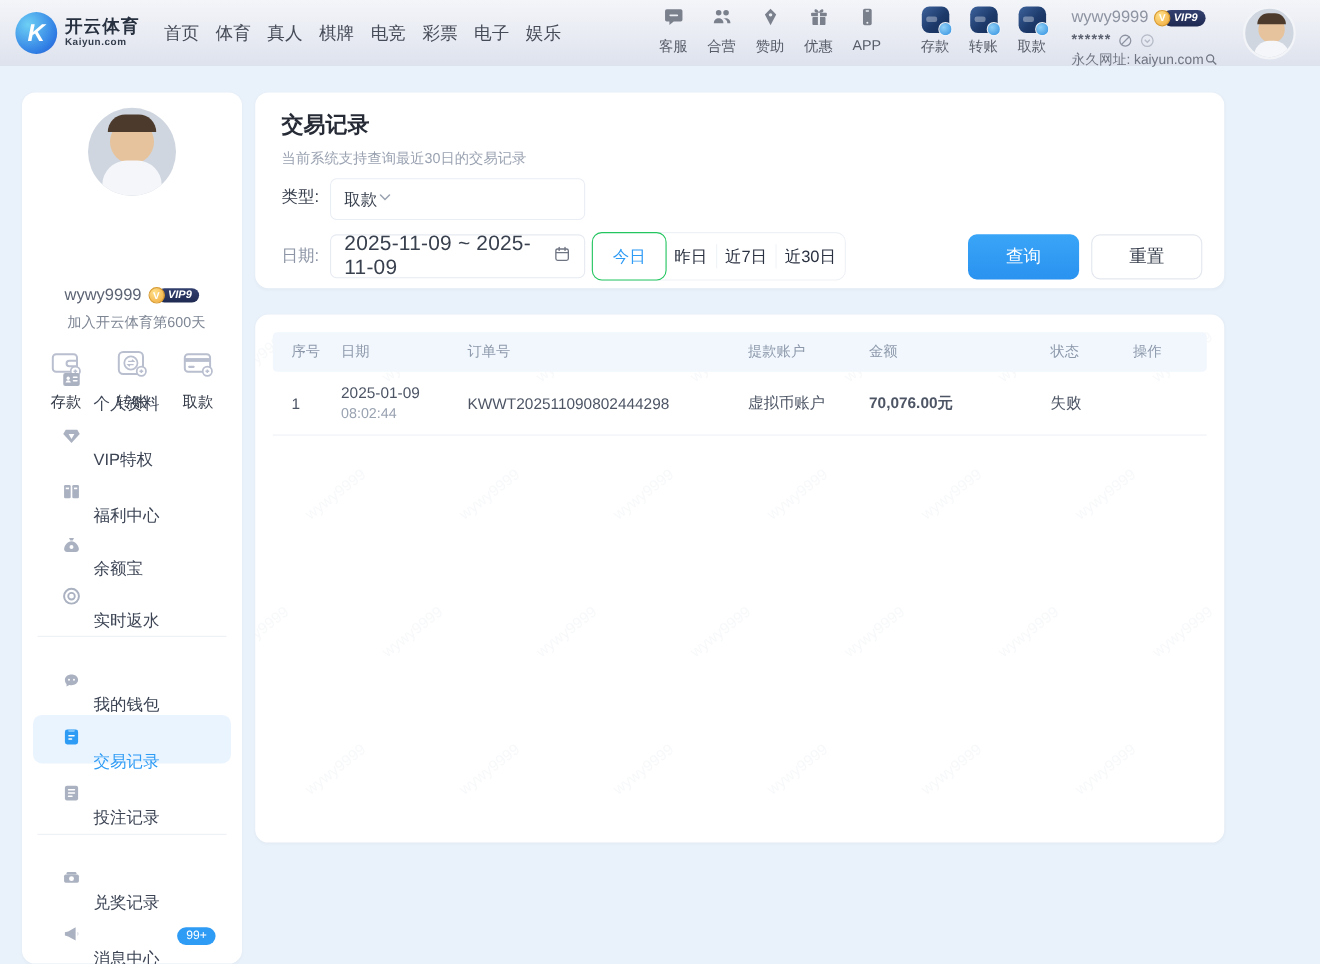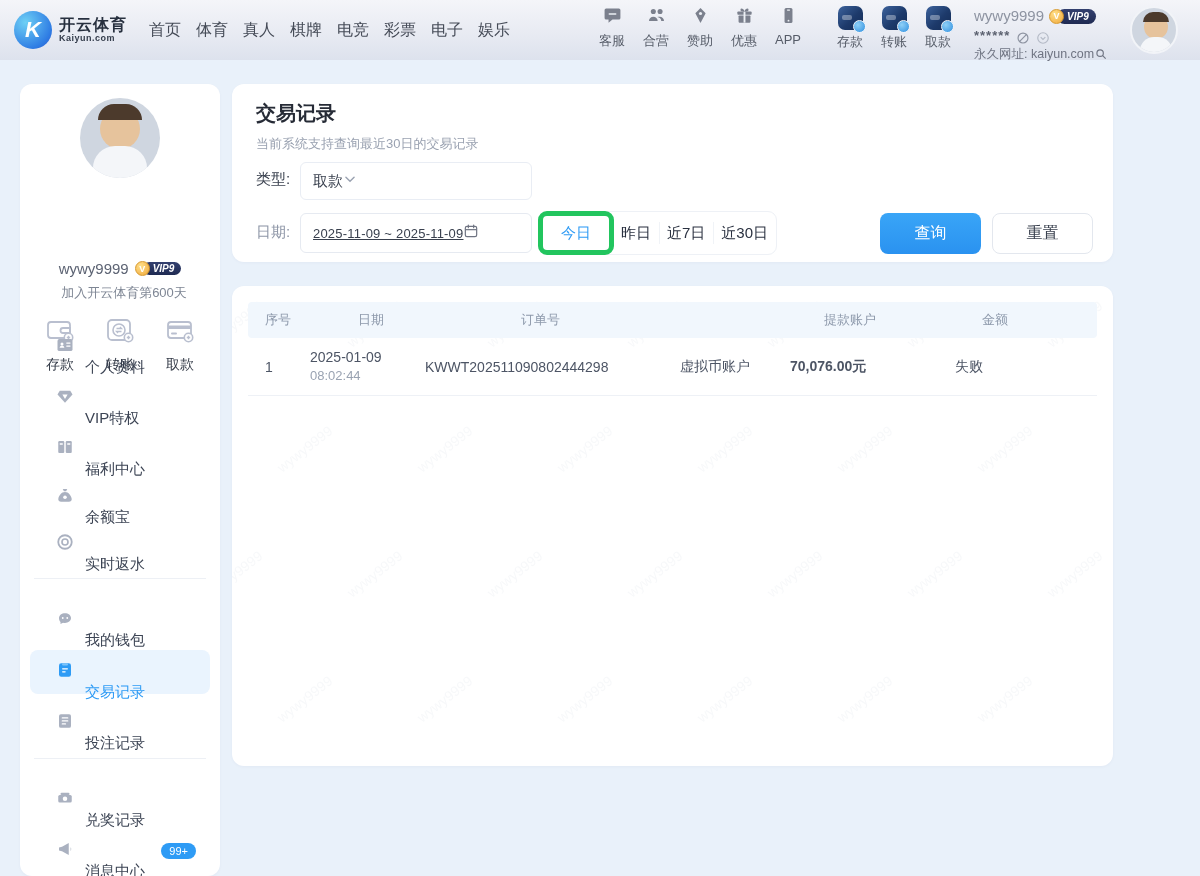--- a/index.html
+++ b/index.html
@@ -98,43 +98,43 @@
   .f-label-type { position:absolute; left:24px; top:86px; font-size:15px; color:#39404e; }
   .f-select { position:absolute; left:68px; top:78px; width:232px; height:38px;
     border:1px solid #e9edf4; border-radius:6px; background:#fff; display:flex;
     align-items:center; padding:0 12px; cursor:pointer; }
   .f-select .val { font-size:15px; color:#39404e; }
   .f-select svg { margin-left:auto; width:14px; height:14px; }
   .f-label-date { position:absolute; left:24px; top:139px; font-size:15px; color:#8d95a6; }
   .f-date { position:absolute; left:68px; top:129px; width:232px; height:40px;
     border:1px solid #e6eaf1; border-radius:6px; background:#fff; display:flex;
     align-items:center; padding:0 12px; cursor:pointer; }
-  .f-date .val { font-size:13px; color:#39404e; letter-spacing:.2px;text-decoration:underline; }
+  .f-date .val { font-size:19px; color:#39404e; letter-spacing:.2px; }
   .f-date svg { margin-left:auto; width:16px; height:16px; }
   .f-ranges { position:absolute; left:306px; top:127px; height:44px; display:flex;
     align-items:stretch; border:1px solid #eef1f6; border-radius:9px; background:#fff; }
   .f-range { display:flex; align-items:center; justify-content:center; padding:0 8px;
     font-size:15px; color:#2a3140; cursor:pointer; position:relative; }
   .f-range + .f-range::before { content:""; position:absolute; left:0; top:10px; bottom:10px;
     width:1px; background:#f0f3f7; }
-  .f-range.active { border:5px solid #22c55e; border-radius:9px; margin:-1px;
+  .f-range.active { border:1px solid #22c55e; border-radius:9px; margin:-1px;
     color:#2e9bf5; background:#fff; z-index:1; padding:0 18px; }
   .f-range.active::before { display:none; }
   .btn-query { position:absolute; left:648px; top:129px; width:101px; height:41px;
     background:linear-gradient(180deg,#39a5f7,#2a92f0); border:none; border-radius:8px;
     color:#fff; font-size:16px; cursor:pointer; font-family:inherit; }
   .btn-reset { position:absolute; left:760px; top:129px; width:101px; height:41px;
     background:#fff; border:1px solid #e3e7ee; border-radius:8px;
     color:#39404e; font-size:16px; cursor:pointer; font-family:inherit; }
 
   
   .table-card { left:232px; top:286px; width:881px; height:480px; overflow:hidden; }
   .tbl { position:absolute; left:16px; top:16px; width:849px; }
   .tbl-head { display:grid; grid-template-columns:45px 115px 255px 110px 165px 75px 1fr;
-    background:#f1f7fd; border-radius:4px; height:36px; align-items:center;gap:48px; }
+    background:#f1f7fd; border-radius:4px; height:36px; align-items:center; }
   .tbl-head .th { font-size:13px; color:#8d99ab; padding-left:17px; white-space:nowrap; }
   .tbl-row { display:grid; grid-template-columns:45px 115px 255px 110px 165px 75px 1fr;
     height:58px; align-items:center; border-bottom:1px solid #eef1f6; }
   .tbl-row .td { padding-left:17px; font-size:14px; color:#4d5565; white-space:nowrap; }
   .td-index { color:#c0c7d2; }
   .td-date { line-height:1.45; }
   .td-date .d { color:#4d5565; font-size:14px; }
   .td-date .t { color:#9aa3b2; font-size:13px; }
   .td-account { color:#333a47; }
   .td-amount { color:#1f2430; font-weight:bold; }

